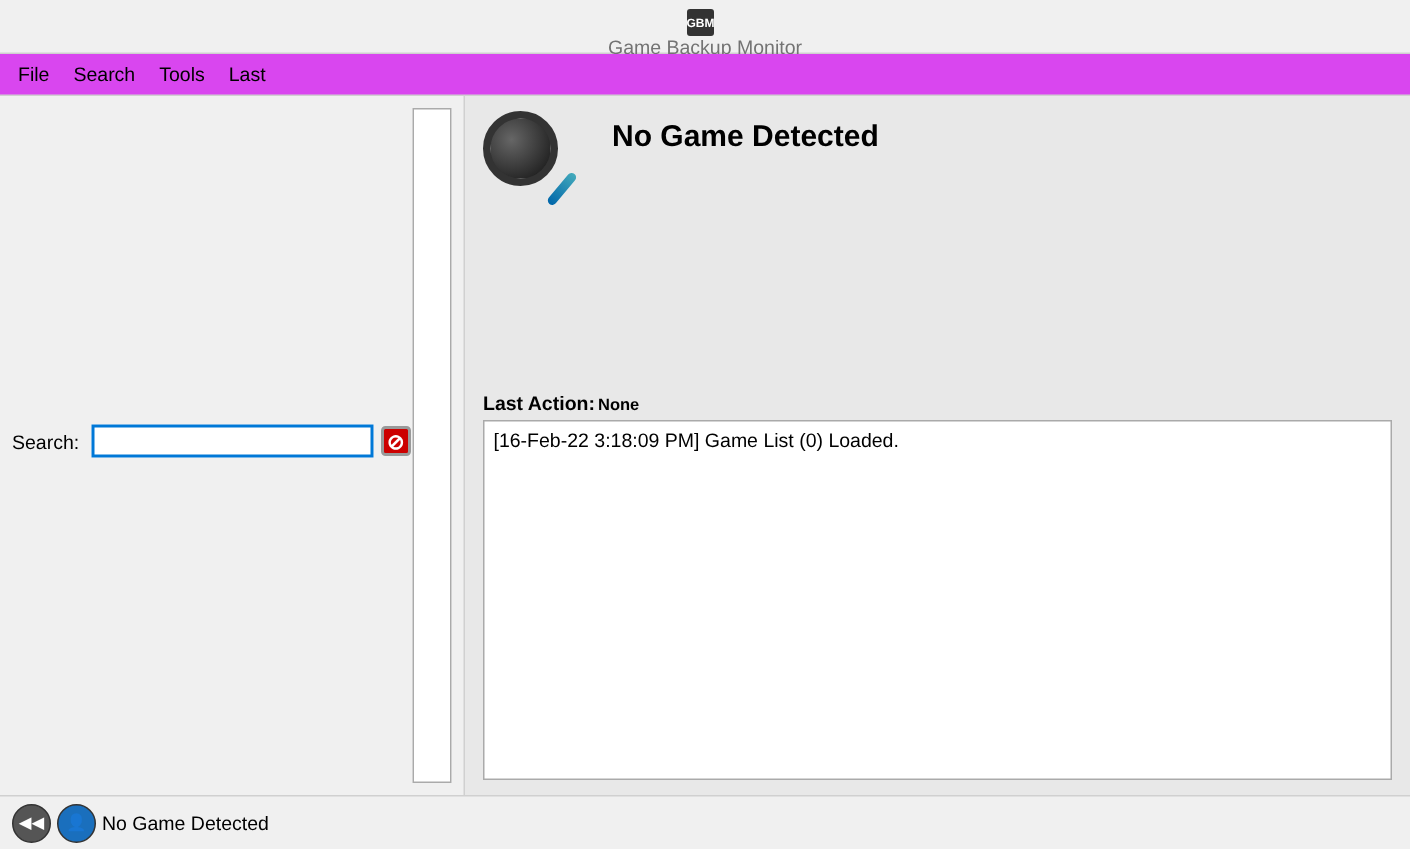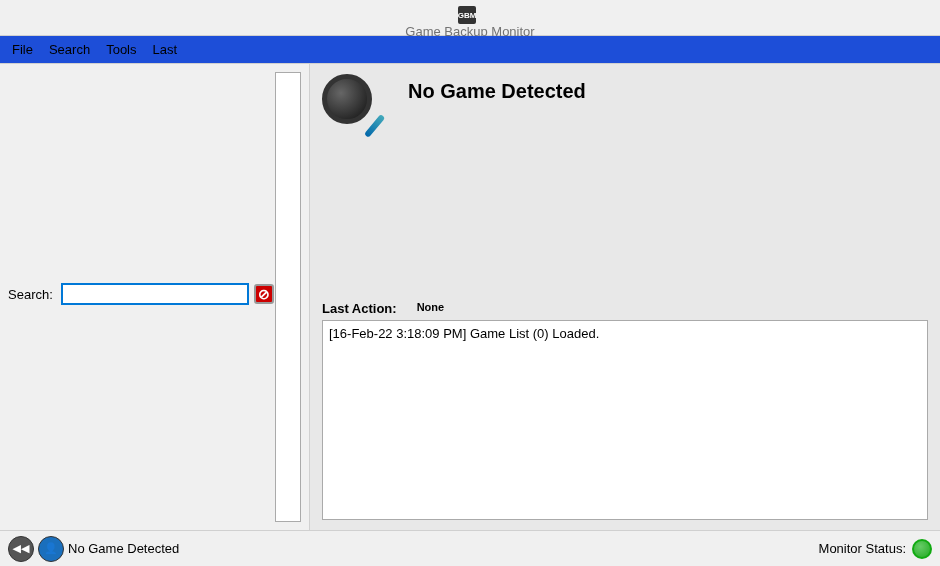--- a/index.html
+++ b/index.html
@@ -55,21 +55,21 @@
       cursor: pointer;
       display: flex;
       align-items: center;
       justify-content: center;
       font-size: 12px;
       color: #333;
     }
 
     
     .menu-bar {
-      background: #1d4ed8;
+      background: #d946ef;
       display: flex;
       padding: 2px 4px;
       height: 28px;
       align-items: center;
       border-bottom: 1px solid #d0d0d0;
     }
     .menu-item {
       padding: 3px 8px;
       cursor: pointer;
       color: #000;
@@ -196,40 +196,40 @@
       font-size: 20px;
       font-weight: bold;
       color: #000;
       padding-top: 6px;
     }
 
     .spacer { flex: 1; }
 
     .last-action-row {
       display: flex;
-      align-items: flex-start;
+      align-items: flex-end;
       margin-bottom: 4px;
-      gap: 20px;
+      gap: 2px;
     }
     .last-action-label {
       font-weight: bold;
       color: #000;
       font-size: 13px;
     }
     .last-action-value {
       color: #000;
       font-size: 11px;
       font-weight: bold;
     }
 
     .log-box {
       background: white;
       border: 1px solid #aaa;
       flex-shrink: 0;
-      height: 200px;
+      height: 240px;
       overflow-y: scroll;
       padding: 4px 6px;
       font-size: 13px;
       color: #000;
       line-height: 1.4;
     }
 
     
     .status-bar {
       height: 36px;
@@ -334,17 +334,13 @@
   </div>
 
 </div>
 
 <div class="status-bar">
   <div class="status-left">
     <div class="status-btn">◀◀</div>
     <div class="status-btn blue">👤</div>
     <span class="status-text">No Game Detected</span>
   </div>
-  <div class="status-right">
-    <span class="monitor-label">Monitor Status:</span>
-    <div class="status-dot"></div>
-  </div>
 </div>
 
 </body></html>

